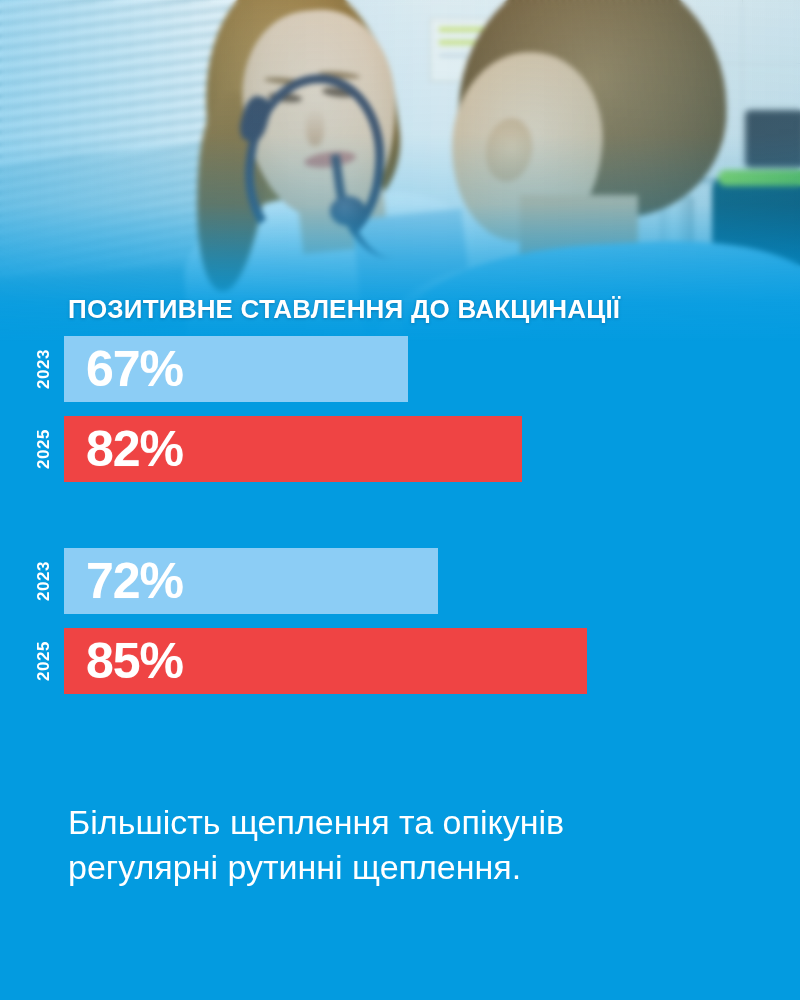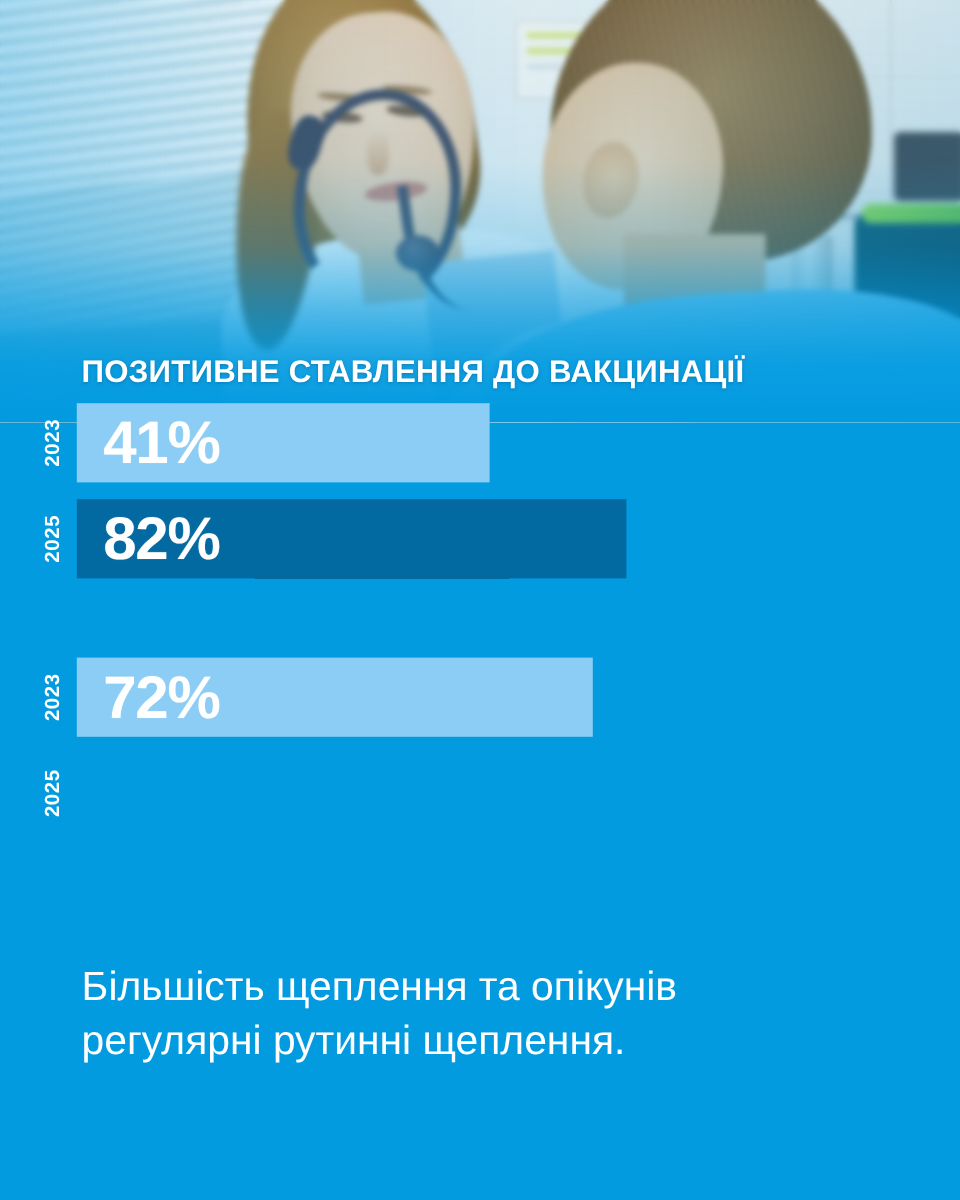--- a/index.html
+++ b/index.html
@@ -247,21 +247,21 @@
   }
   .yearlabel span{
     transform:rotate(-90deg);white-space:nowrap;display:block;
   }
 
   .bar{
     position:absolute;left:64px;top:0;height:66px;
     display:flex;align-items:center;
   }
   .bar.light{background:#8CCDF5;}
-  .bar.gold{background:#0369a1;}
+  .bar.gold{background:#ef4444;}
   .bar .value{
     color:#ffffff;font-weight:bold;font-size:50px;line-height:1;
     margin-left:22px;letter-spacing:-1px;
     text-shadow:0 0 1px rgba(255,255,255,.35);
   }
 
   
   .caption{
     position:absolute;left:68px;top:800px;width:700px;
     color:#ffffff;font-size:34px;line-height:1.33;font-weight:normal;
@@ -320,48 +320,51 @@
   </div>
 
   <div class="section sec1">
     <h2 class="headline">ПОЗИТИВНЕ СТАВЛЕННЯ ДО ВАКЦИНАЦІЇ</h2>
 
     <div class="bar-row">
       <div class="yearlabel">
         <span>2023</span>
       </div>
       <div class="bar light" style="width:344px;">
-        <span class="value">41%</span>
+        <span class="value">67%</span>
       </div>
     </div>
 
     <div class="bar-row">
       <div class="yearlabel">
         <span>2025</span>
       </div>
       <div class="bar gold" style="width:458px;">
         <span class="value">82%</span>
       </div>
     </div>
   </div>
 
   <div class="section sec2">
 
     <div class="bar-row">
       <div class="yearlabel">
         <span>2023</span>
       </div>
-      <div class="bar light" style="width:430px;">
+      <div class="bar light" style="width:374px;">
         <span class="value">72%</span>
       </div>
     </div>
 
     <div class="bar-row">
       <div class="yearlabel">
         <span>2025</span>
+      </div>
+      <div class="bar gold" style="width:523px;">
+        <span class="value">85%</span>
       </div>
     </div>
   </div>
 
   <div class="caption">
     <div>Більшість щеплення та опікунів</div>
     <div>регулярні рутинні щеплення.</div>
   </div>
 
 </div>

